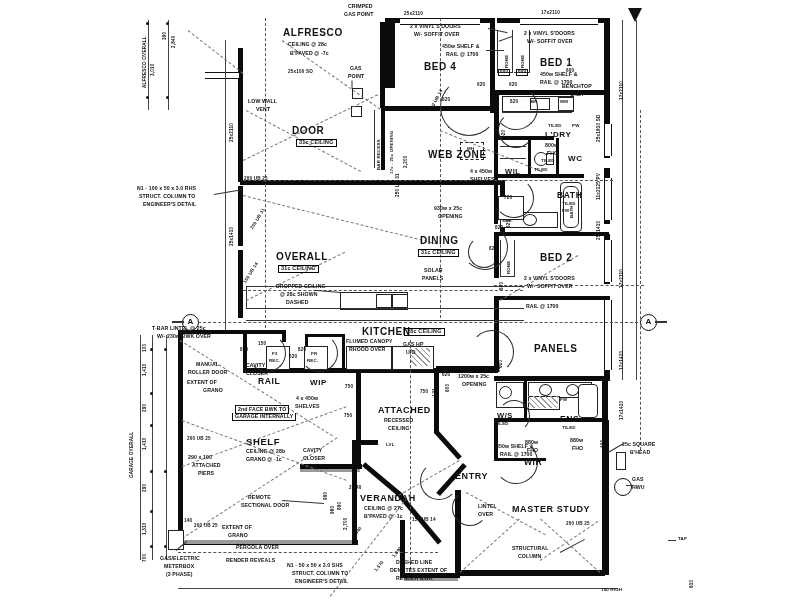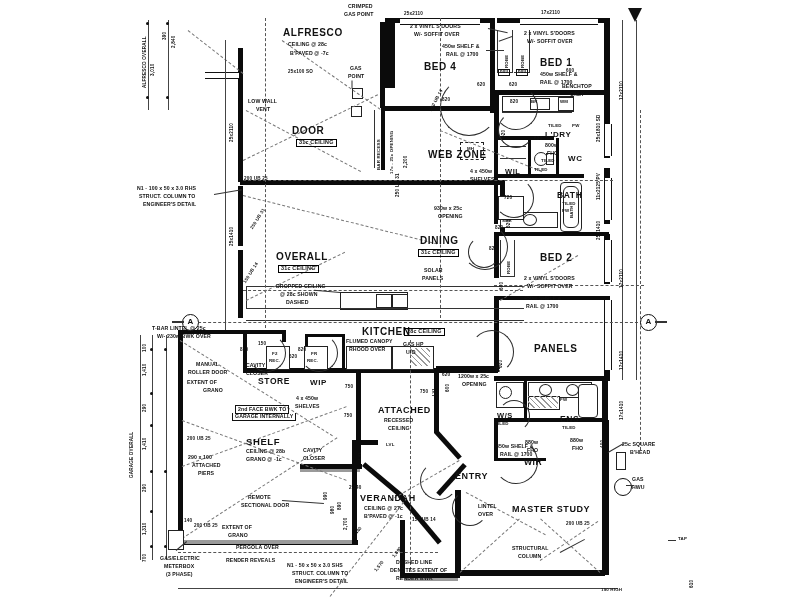--- a/index.html
+++ b/index.html
@@ -325,21 +325,21 @@
   <div class="lbl room" style="left:455px;top:472px;font-size:9px;">ENTRY</div>
 
   <div class="lbl room" style="left:360px;top:494px;font-size:9px;">VERANDAH</div>
   <div class="lbl note" style="left:364px;top:506px;">CEILING @ 27c</div>
   <div class="lbl note" style="left:364px;top:514px;">B'PAVED @ -1c</div>
 
   <div class="lbl room" style="left:246px;top:437px;font-size:9.5px;">SHELF</div>
   <div class="lbl note" style="left:246px;top:449px;">CEILING @ 28b</div>
   <div class="lbl note" style="left:246px;top:457px;">GRANO @ -1c</div>
 
-  <div class="lbl room" style="left:258px;top:377px;font-size:8.5px;">STORE</div>
+  <div class="lbl room" style="left:258px;top:377px;font-size:8.5px;">RAIL</div>
   <div class="lbl room" style="left:310px;top:379px;font-size:8px;">WIP</div>
 
   <div class="lbl tiny rot90" style="left:377px;top:170px;">BAR RECESS</div>
   <div class="lbl tiny rot90" style="left:570px;top:218px;">BATH</div>
   <div class="lbl tiny rot90" style="left:505px;top:68px;">ROBE</div>
   <div class="lbl tiny rot90" style="left:521px;top:68px;">ROBE</div>
   <div class="lbl tiny rot90" style="left:507px;top:274px;">ROBE</div>
 
   <div class="lbl tiny" style="left:502px;top:219px;">SHR</div>
   <div class="lbl tiny" style="left:531px;top:100px;">BR</div>

